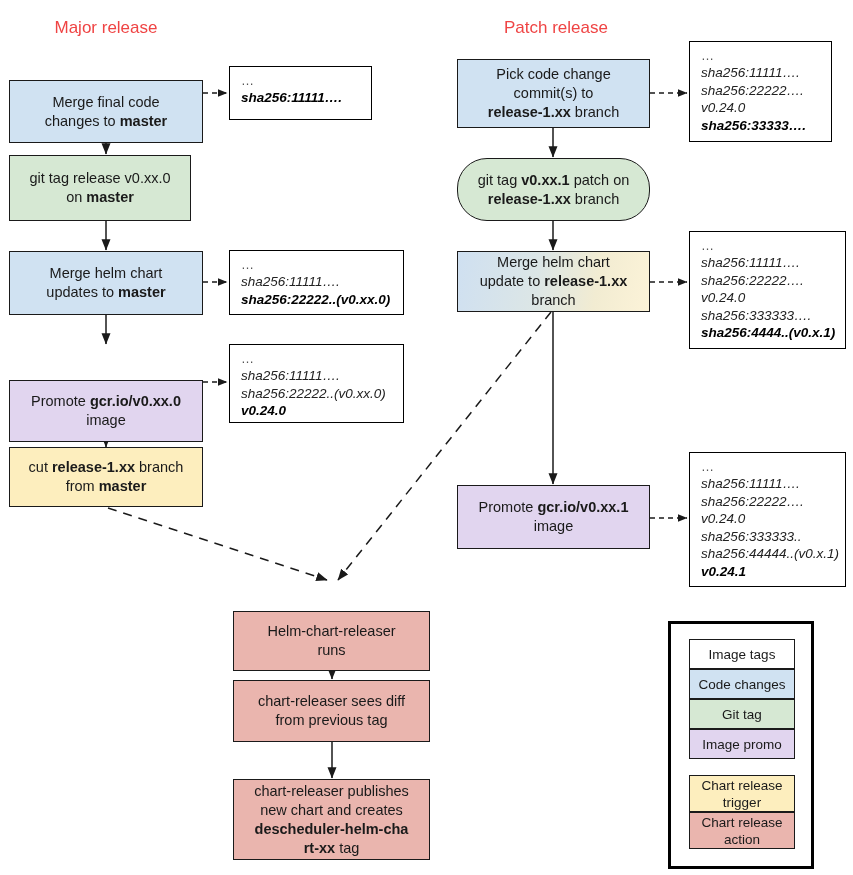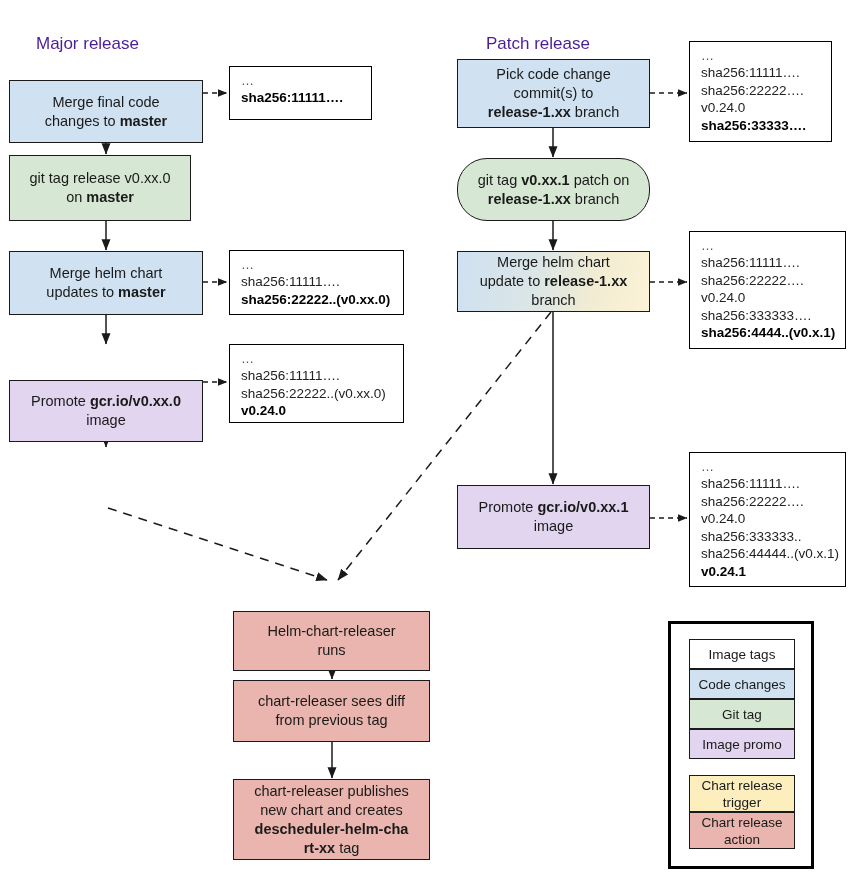--- a/index.html
+++ b/index.html
@@ -1,41 +1,41 @@
 <!DOCTYPE html>
 <html><head>
 <meta charset="utf-8">
 <style>
   html,body{margin:0;padding:0;background:#ffffff;}
   body{width:853px;height:875px;position:relative;overflow:hidden;
        font-family:"Liberation Sans",sans-serif;color:#1a1a1a;}
   #canvas{position:absolute;left:0;top:0;width:853px;height:875px;}
   svg.wires{position:absolute;left:0;top:0;width:853px;height:875px;pointer-events:none;}
 
-  .col-title{position:absolute;font-size:17px;color:#4c1d95;text-align:left;
-             white-space:nowrap;line-height:20px;margin-top:16px;}
+  .col-title{position:absolute;font-size:17px;color:#ef4444;text-align:center;
+             white-space:nowrap;line-height:20px;}
 
   .node{position:absolute;box-sizing:border-box;border:1.3px solid #1a1a1a;
         display:flex;align-items:center;justify-content:center;text-align:center;
         font-size:14.5px;line-height:19px;padding:4px 8px;}
   .node b{font-weight:bold;}
 
   .fill-code   {background:#d0e2f2;}
   .fill-git    {background:#d6e8d3;}
   .fill-promo  {background:#e1d5ef;}
   .fill-trigger{background:#fdeebe;}
   .fill-action {background:#eab5ae;}
   .fill-mixed  {background:linear-gradient(100deg,#cfe0f1 0%,#dce6e6 42%,#f2ecd2 72%,#fcf3d8 100%);}
 
   .tagbox{position:absolute;box-sizing:border-box;border:1.4px solid #000000;
           background:#ffffff;font-size:13.5px;line-height:17.5px;
           padding:8px 9px 7px 11px;text-align:left;color:#222;}
   .tagbox .ell{letter-spacing:1px;color:#555;display:block;line-height:11px;
                padding-bottom:3px;font-size:13px;}
-  .tagbox .ln{display:block;white-space:nowrap;}
+  .tagbox .ln{display:block;white-space:nowrap;font-style:italic;}
   .tagbox .ln.b{font-weight:bold;color:#000;}
 
   #legend{position:absolute;left:668px;top:621px;width:146px;height:248px;
           box-sizing:border-box;border:3px solid #000;background:#fff;}
   #legend .inner{position:absolute;left:18px;top:15px;width:106px;}
   .lg-item{box-sizing:border-box;border:1.3px solid #1a1a1a;width:106px;
            font-size:13.5px;line-height:17px;text-align:center;
            display:flex;align-items:center;justify-content:center;padding:3px 2px;}
   .lg-h1{height:30px;}
   .lg-h2{height:37px;}
@@ -100,20 +100,23 @@
     </div>
 
   <div class="node fill-code" style="left:9px;top:251px;width:194px;height:64px;">
       <span>Merge helm chart<br>updates to <b>master</b></span>
     </div>
 
   <div class="node fill-promo" style="left:9px;top:344px;width:194px;height:62px;margin-top:36px;">
       <span>Promote <b>gcr.io/v0.xx.0</b><br>image</span>
     </div>
 
+  <div class="node fill-trigger" style="left:9px;top:447px;width:194px;height:60px;">
+      <span>cut <b>release-1.xx</b> branch<br>from <b>master</b></span>
+    </div>
 
   <div class="node fill-code" style="left:457px;top:59px;width:193px;height:69px;">
       <span>Pick code change<br>commit(s) to<br><b>release-1.xx</b> branch</span>
     </div>
 
   <div class="node fill-git" style="left:457px;top:158px;width:193px;height:63px;border-radius:30px;">
       <span>git tag <b>v0.xx.1</b> patch on<br><b>release-1.xx</b> branch</span>
     </div>
 
   <div class="node fill-mixed" style="left:457px;top:251px;width:193px;height:61px;">

